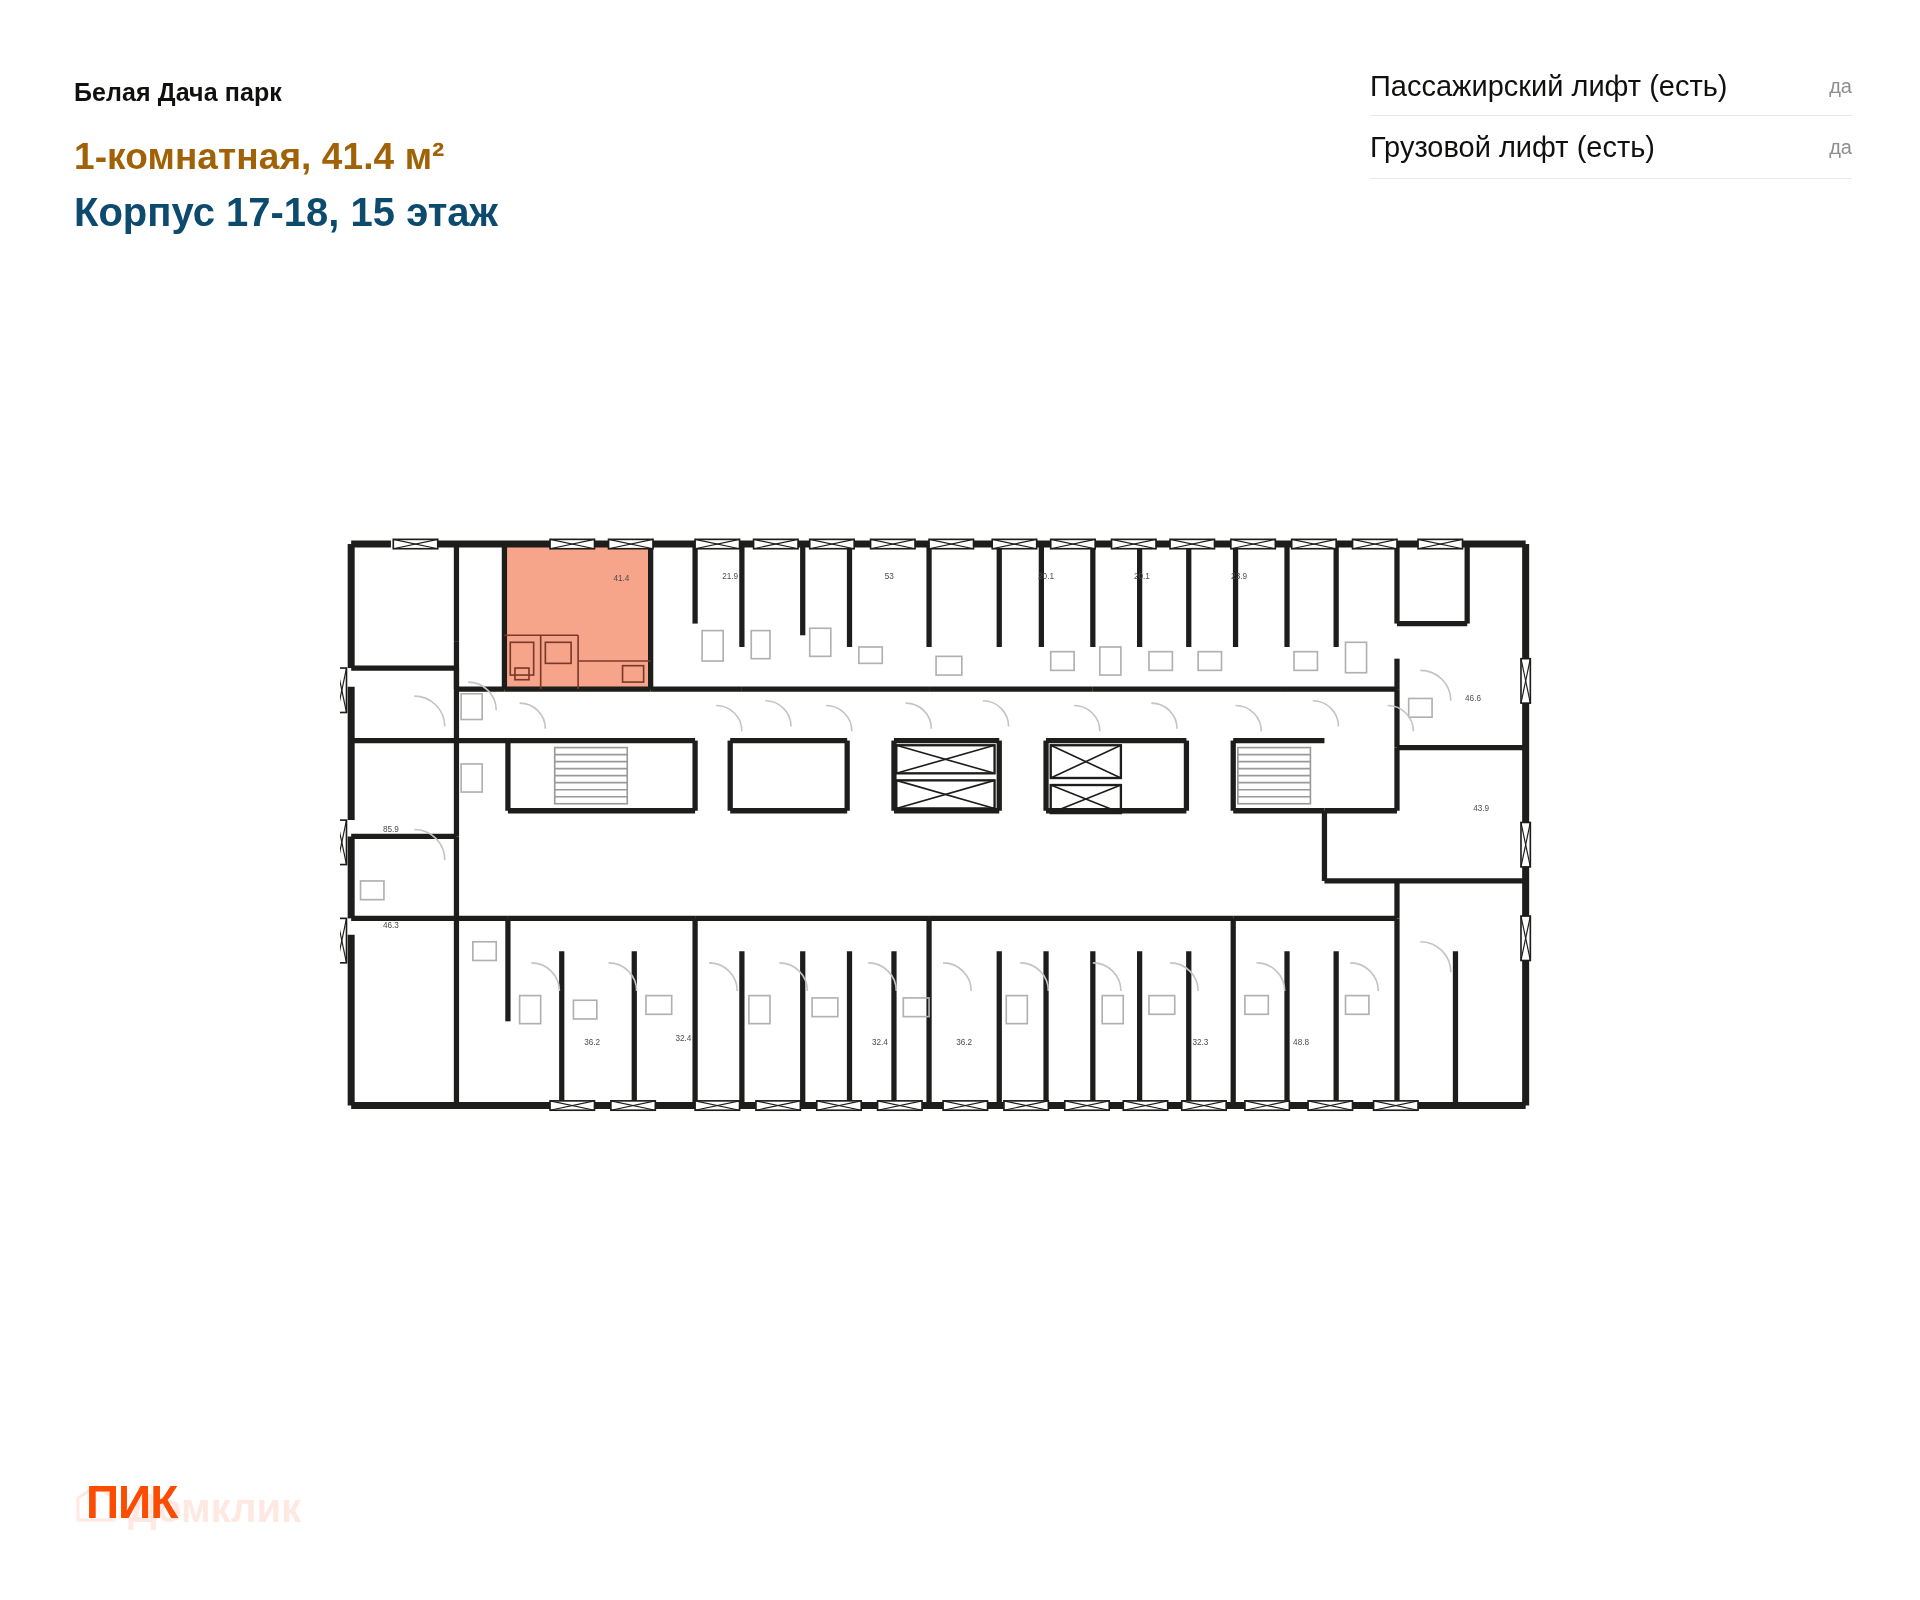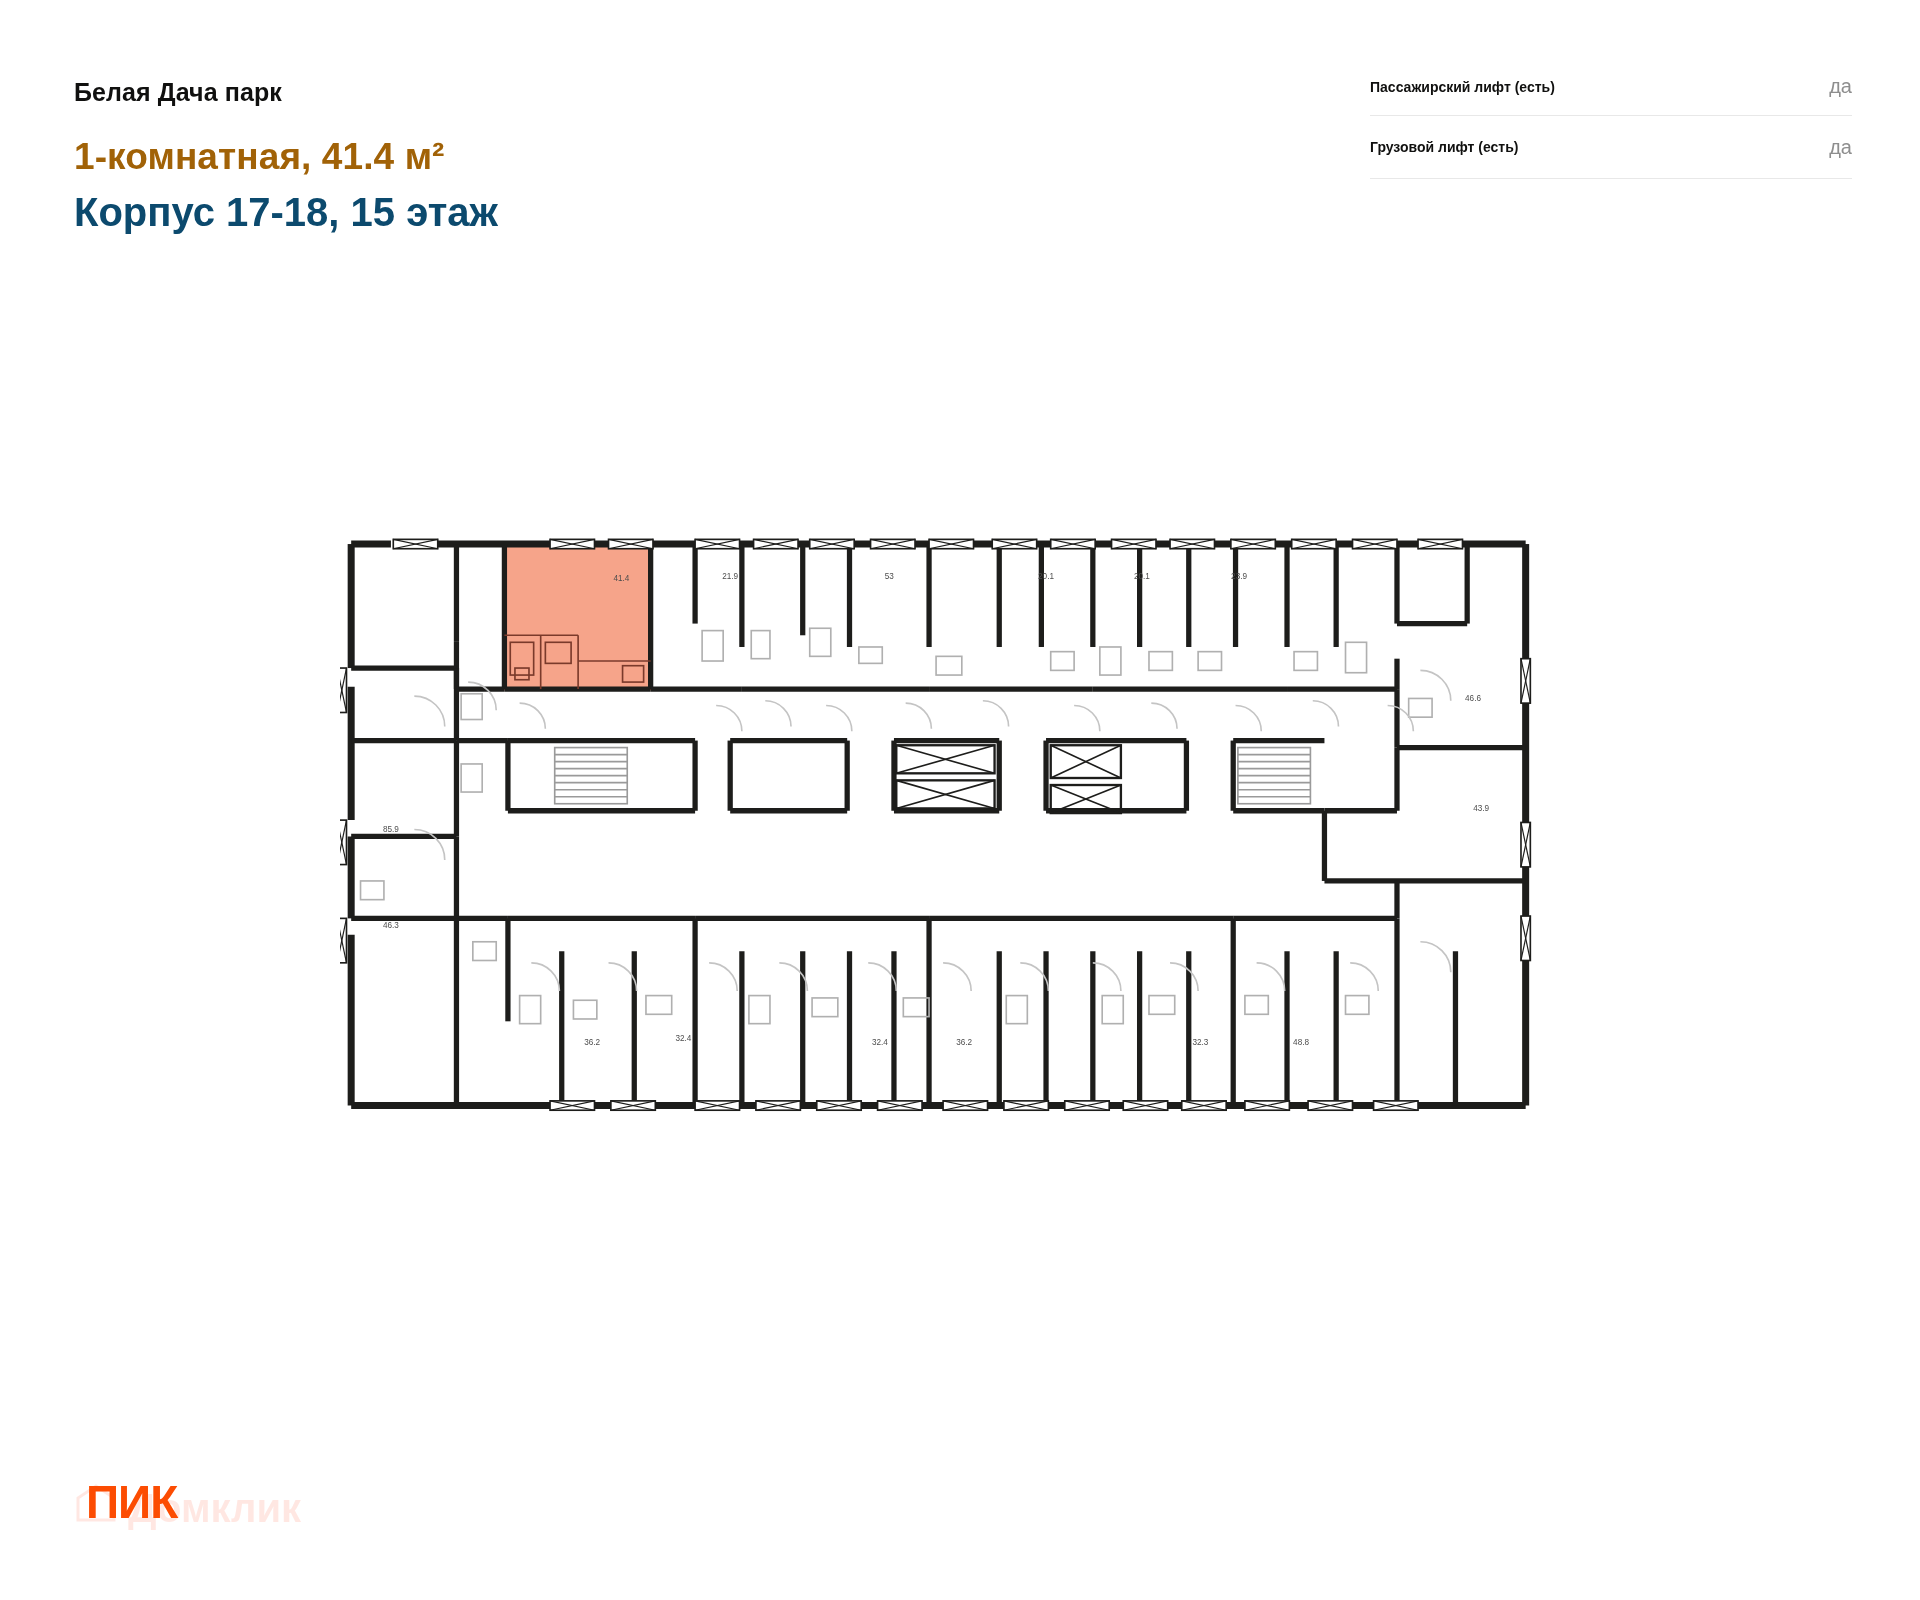--- a/index.html
+++ b/index.html
@@ -63,22 +63,22 @@
   .spec-row {
     position: relative;
     height: 57px;
     border-bottom: 1px solid #e8e8e8;
     display: flex;
     align-items: center;
     justify-content: space-between;
   }
   .spec-row:first-child { border-top: none; }
   .spec-label {
-    font-size: 14px;
-    font-weight: bold;
+    font-size: 29px;
+    font-weight: normal;
     color: #10100f;
     white-space: nowrap;
   }
   .spec-value {
     font-size: 20px;
     color: #8e8e8e;
     white-space: nowrap;
   }
   .spec-row.second { height: 62px; gap: 44px; }
 

